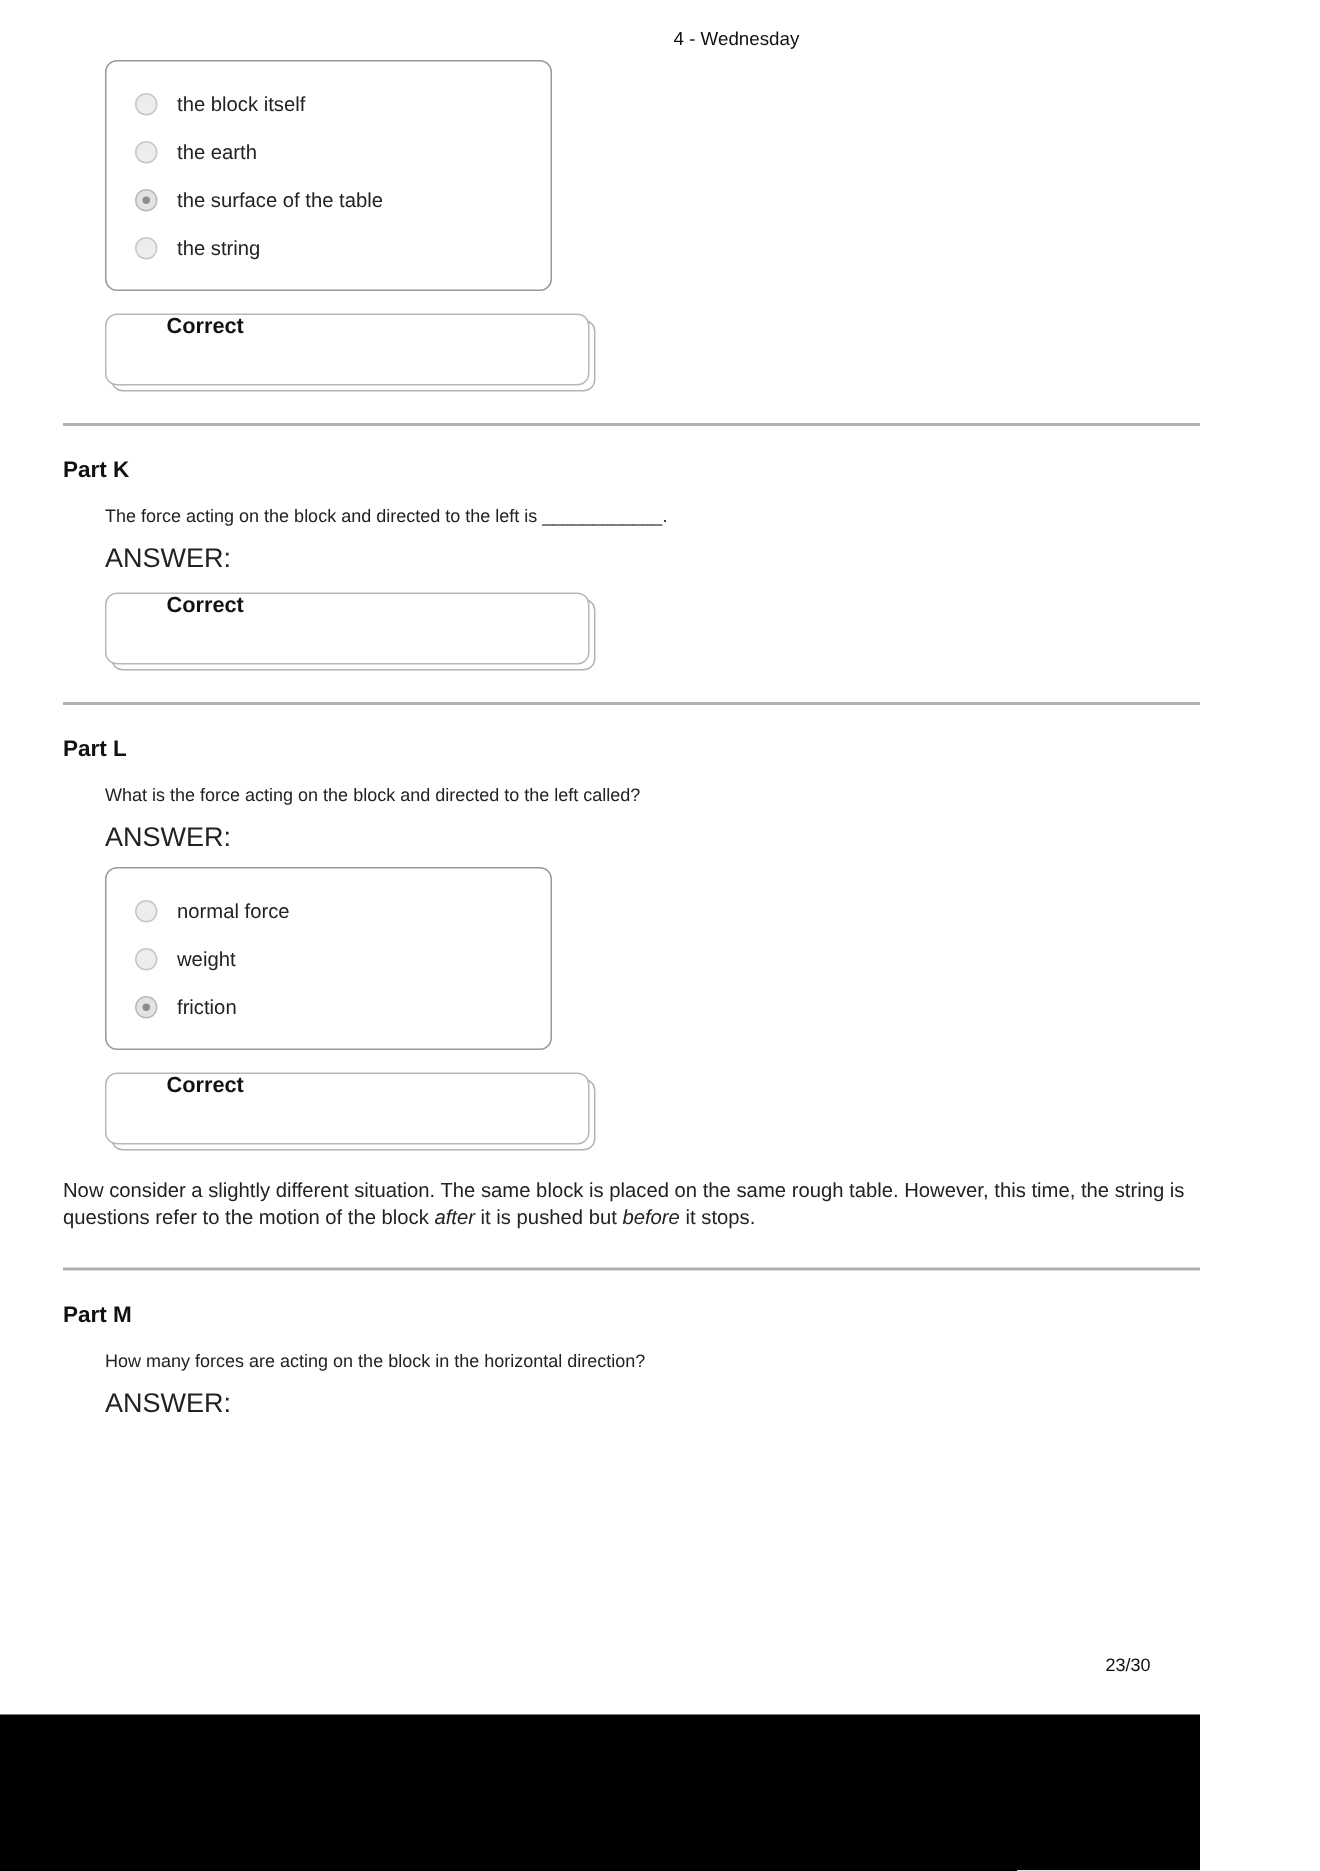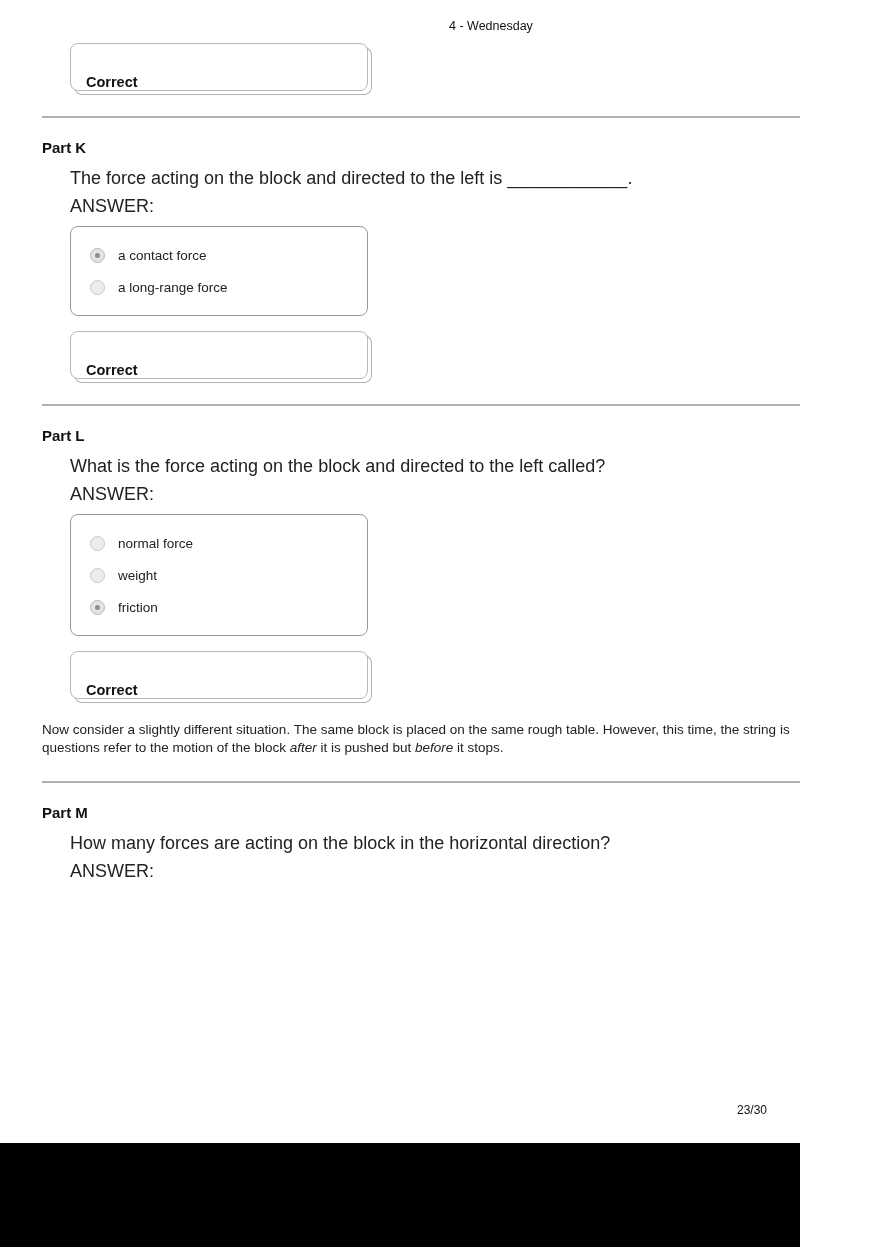--- a/index.html
+++ b/index.html
@@ -28,21 +28,21 @@
   }
   .part-heading {
     margin: 21px 0 0 42px;
     font-size: 15px;
     font-weight: bold;
     color: #111111;
     line-height: 18px;
   }
   .question-text {
     margin: 13px 0 0 70px;
-    font-size: 18px;
+    font-size: 12px;
     line-height: 16px;
   }
   .answer-label {
     margin: 12px 0 0 70px;
     font-size: 18px;
     line-height: 16px;
   }
   .options-box {
     margin: 12px 0 0 70px;
     width: 296px;
@@ -80,22 +80,22 @@
   .radio.selected .dot { display: block; }
   .opt-label { font-size: 13.5px; color: #222222; }
   .correct-btn {
     margin: 15px 0 0 70px;
     width: 281px;
     height: 46px;
     border: 1px solid #b8b8b8;
     border-radius: 8px;
     background: #ffffff;
     display: flex;
-    align-items: flex-end;
-    padding-left: 15px;
+    align-items: flex-start;
+    padding-left: 40px;
     font-weight: bold;
     font-size: 14.5px;
     color: #111111;
     box-shadow: 4px 4px 0 -1px #ffffff, 4px 4px 0 0 #b3b3b3;
   }
   .interlude {
     margin: 22px 0 0 42px;
     width: 802px;
     font-size: 13.5px;
     line-height: 17.5px;
@@ -122,42 +122,50 @@
 
 <div class="page">
 
   <div class="doc-header">4 - Wednesday</div>
 
   <div class="content">
 
     <div>
   <div class="qblock">
 
+    <div class="options-box">
+            <div class="opt-row">
+              <span class="radio"></span>
+              <span class="opt-label">the block itself</span>
+            </div>
+            <div class="opt-row">
+              <span class="radio"></span>
+              <span class="opt-label">the earth</span>
+            </div>
+            <div class="opt-row">
+              <span class="radio selected">
+                <span class="dot"></span>
+              </span>
+              <span class="opt-label">the surface of the table</span>
+            </div>
+            <div class="opt-row">
+              <span class="radio"></span>
+              <span class="opt-label">the string</span>
+            </div>
+          </div>
     <div class="correct-btn">
       <span>Correct</span>
     </div>
   </div>
 
   <div class="qblock">
     <div class="section-divider"></div>
     <div class="part-heading">Part K</div>
     <div class="question-text">The force acting on the block and directed to the left is ____________.</div>
     <div class="answer-label">ANSWER:</div>
-    <div class="options-box">
-            <div class="opt-row">
-              <span class="radio selected">
-                <span class="dot"></span>
-              </span>
-              <span class="opt-label">a contact force</span>
-            </div>
-            <div class="opt-row">
-              <span class="radio"></span>
-              <span class="opt-label">a long-range force</span>
-            </div>
-          </div>
     <div class="correct-btn">
       <span>Correct</span>
     </div>
   </div>
 
   <div class="qblock">
     <div class="section-divider"></div>
     <div class="part-heading">Part L</div>
     <div class="question-text">What is the force acting on the block and directed to the left called?</div>
     <div class="answer-label">ANSWER:</div>

